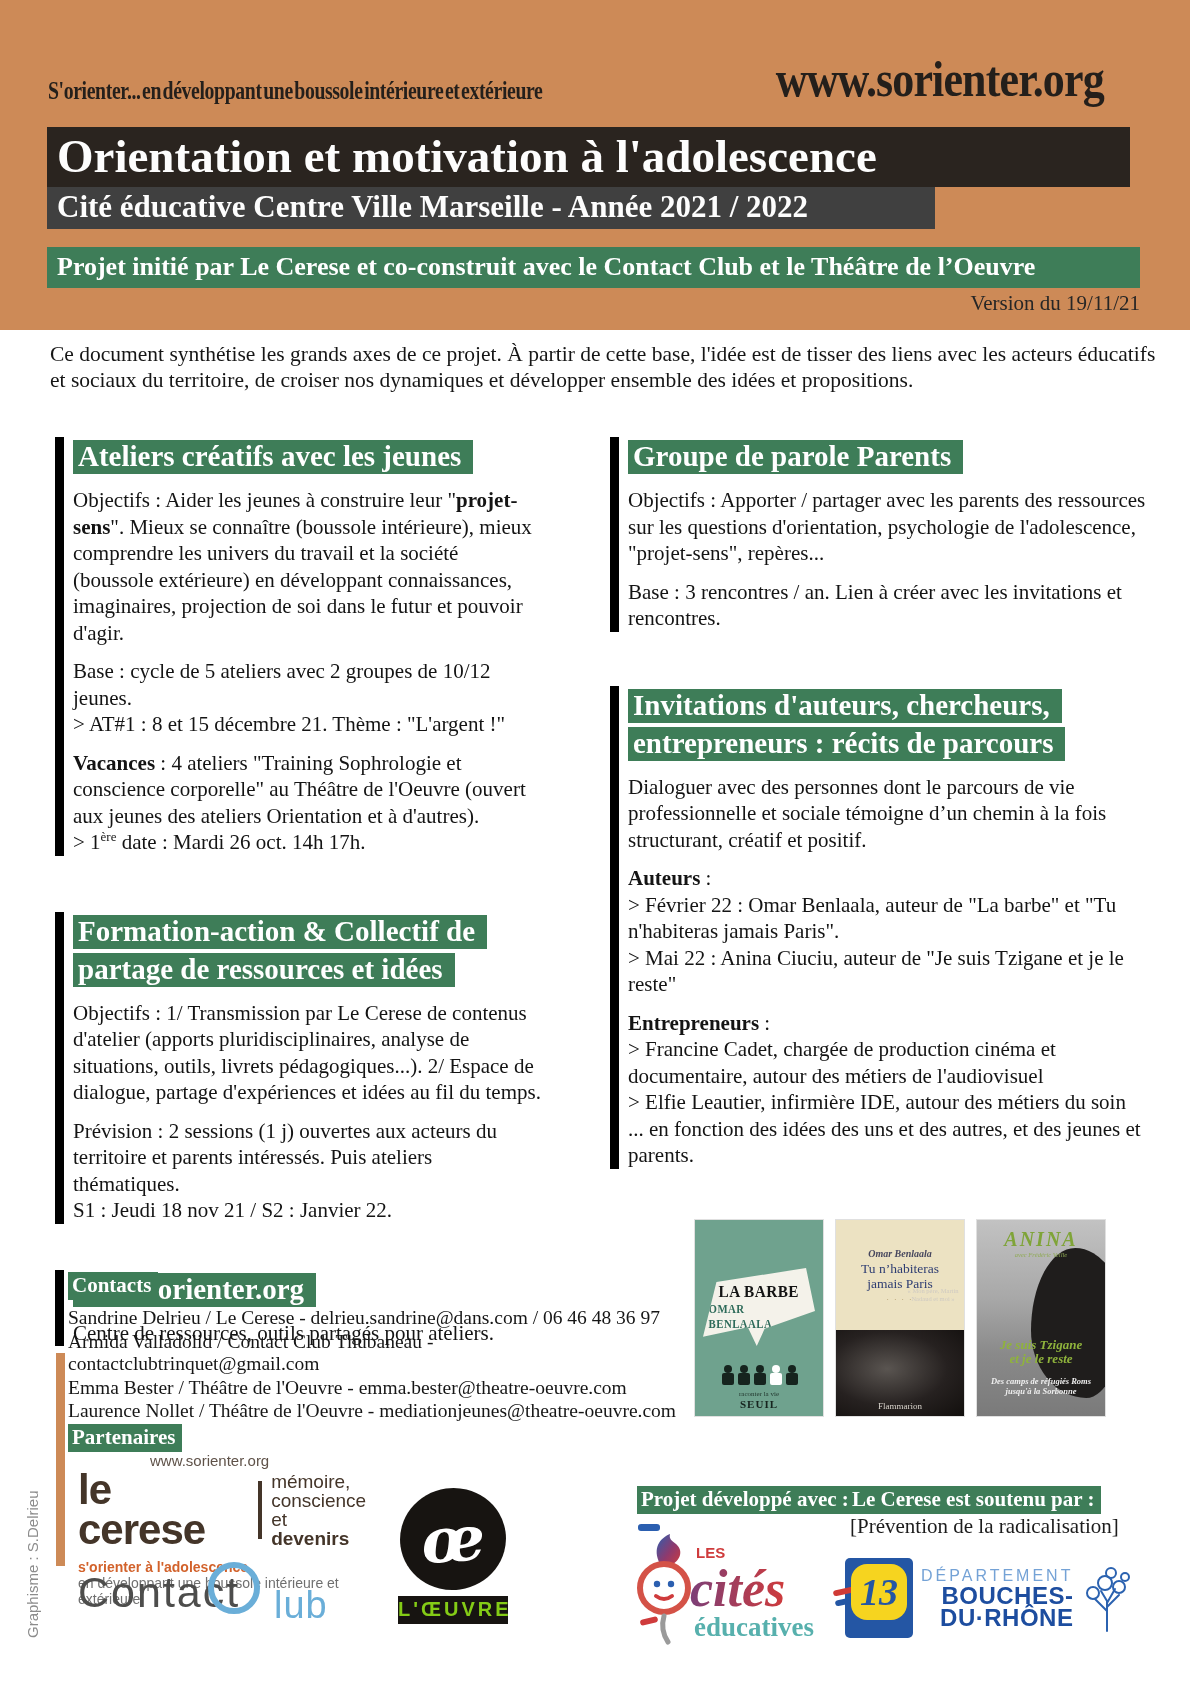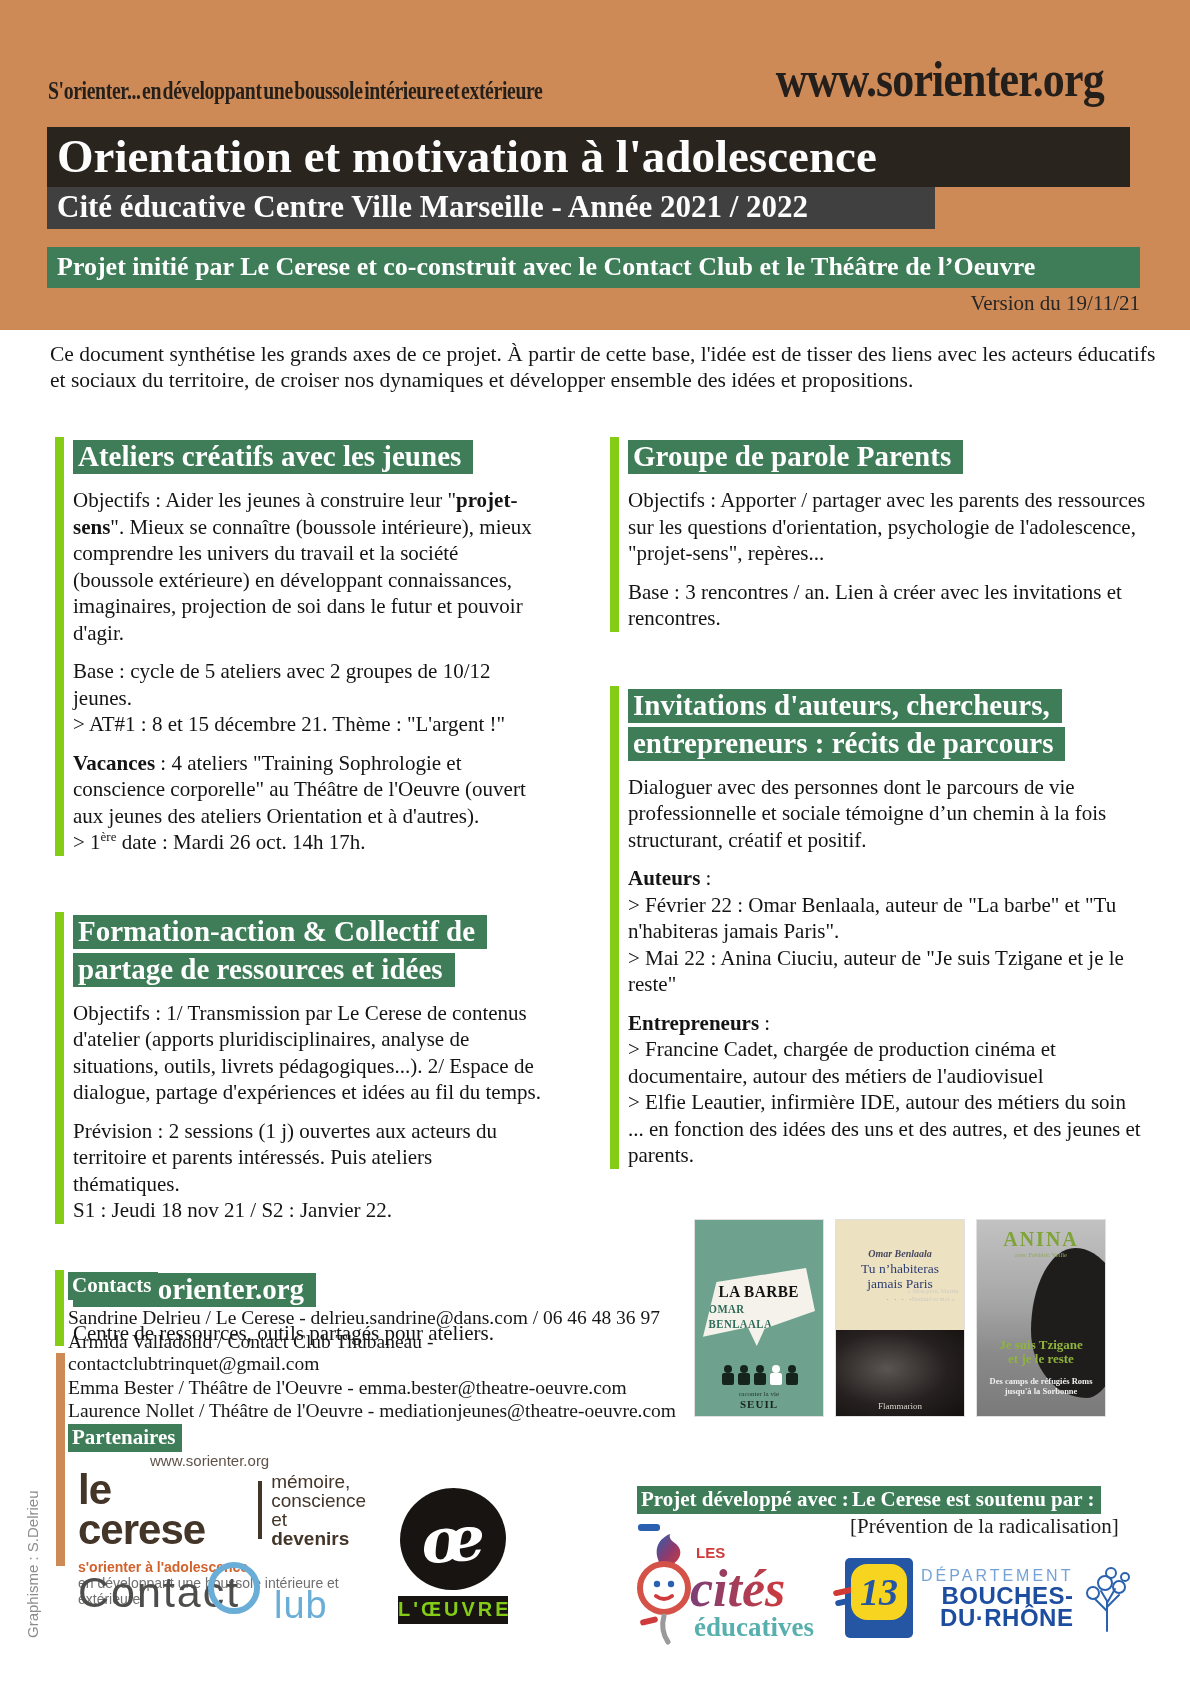--- a/index.html
+++ b/index.html
@@ -30,21 +30,21 @@
   .banner-bar {
     position:absolute; left:47px; top:247px; width:1093px; height:41px; background:#3e7d58;
     color:#ffffff; font-size:26px; font-weight:bold; line-height:39px; padding-left:10px; white-space:nowrap;
   }
   .version { position:absolute; left:47px; top:291px; width:1093px; text-align:right; font-size:21px; color:#262626; }
   .intro { position:absolute; left:50px; top:341px; width:1112px; font-size:21.5px; line-height:26px; color:#161616; }
 
   
   .col-left  { position:absolute; left:55px;  top:437px; width:487px; }
   .col-right { position:absolute; left:610px; top:437px; width:548px; }
-  .section { border-left:9px solid #84cc16; padding-left:9px; }
+  .section { border-left:9px solid #000000; padding-left:9px; }
   .stitle {
     background:#3e7d58; color:#ffffff; font-weight:bold; font-size:29px; line-height:38px;
     padding:0 12px 2px 5px; -webkit-box-decoration-break:clone; box-decoration-break:clone;
   }
   .p { font-size:21px; line-height:26.5px; margin-top:12px; color:#141414; white-space:pre-line; }
   .b { font-weight:bold; }
   sup.o { font-size:13px; vertical-align:super; line-height:0; }
   .mt-formation { margin-top:56px; }
   .mt-sorienter { margin-top:46px; }
   .mt-invit { margin-top:54px; }
@@ -80,21 +80,21 @@
   .bk1 .tag { font-size:7px; color:#23382f; }
   .bk1 .pub { font-size:11px; font-weight:bold; color:#16241e; letter-spacing:1px; }
   .bk2 .top { position:absolute; left:0; top:0; width:100%; height:56%; background:#ece2c2; text-align:center; }
   .bk2 .auth { font-size:10px; font-style:italic; font-weight:bold; color:#47475e; margin-top:28px; }
   .bk2 .t { font-size:13.5px; color:#2e3d72; line-height:15px; margin-top:2px; }
   .bk2 .mark { font-size:6px; color:#8a6a34; letter-spacing:2px; margin-top:6px; }
   .bk2 .bottom { position:absolute; left:0; bottom:0; width:100%; height:44%;
     background:radial-gradient(ellipse at 40% 45%, #5a5551 0%, #262120 55%, #120f0d 100%); }
   .bk2 .quote { position:absolute; right:4px; top:34%; width:54px; font-size:6.5px; color:#cfcac2; text-align:center; line-height:8px; }
   .bk2 .pub { position:absolute; left:0; bottom:5px; width:100%; text-align:center; font-size:9px; color:#d8d3cb; }
-  .bk3 { background:linear-gradient(180deg,#c2c2c2 0%, #a8a8a8 40%, #8a8a8a 68%, #7a7a7a 100%); }
+  .bk3 { background:linear-gradient(180deg,#c2c2c2 0%, #a8a8a8 40%, #8a8a8a 68%, #7a7a7a 100%);font-style:italic; }
   .bk3 .hair { position:absolute; right:-18px; top:28px; width:92px; height:150px; background:#1f1d1c;
     border-radius:48% 52% 40% 60% / 55% 45% 55% 45%; }
   .bk3 .t { position:relative; text-align:center; font-size:20px; font-weight:bold; color:#7fa438; letter-spacing:2px; margin-top:8px; }
   .bk3 .w { position:relative; text-align:center; font-size:6.5px; color:#90ab56; }
   .bk3 .line1 { position:absolute; left:0; top:118px; width:100%; text-align:center; font-size:13px; line-height:14px; font-weight:bold; color:#8fb33c; }
   .bk3 .line2 { position:absolute; left:0; top:156px; width:100%; text-align:center; font-size:8.5px; line-height:10px; font-weight:bold; color:#efefef; }
 
   
   .cerese { position:absolute; left:78px; top:1452px; width:292px; font-family:"Liberation Sans", sans-serif; }
   .cerese .site-sm { margin-left:72px; font-size:15px; color:#5f5249; }

